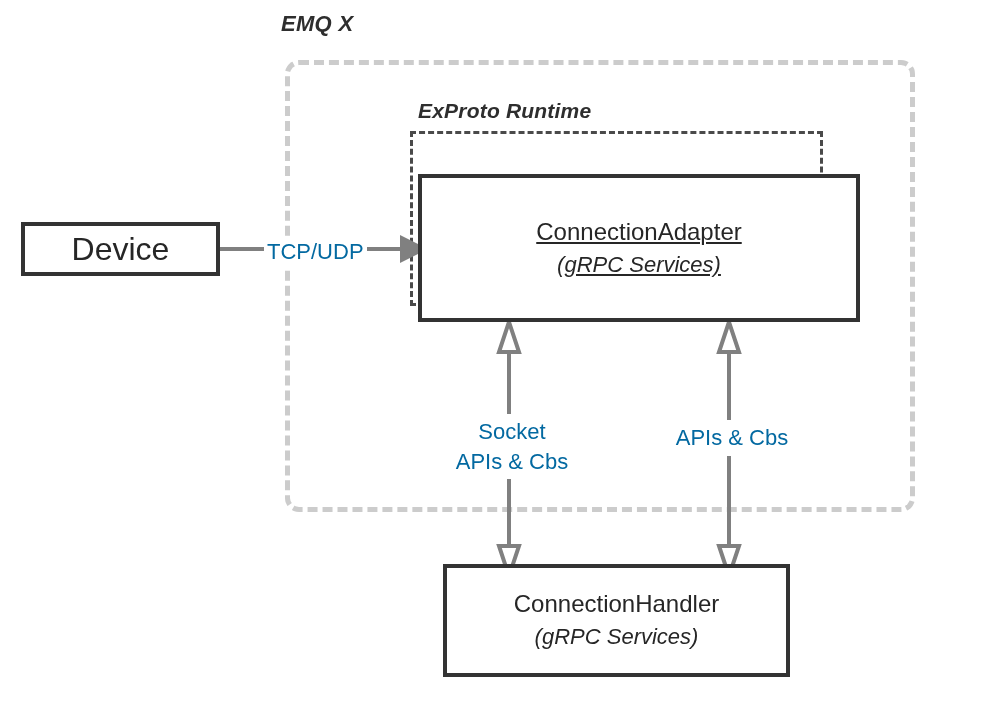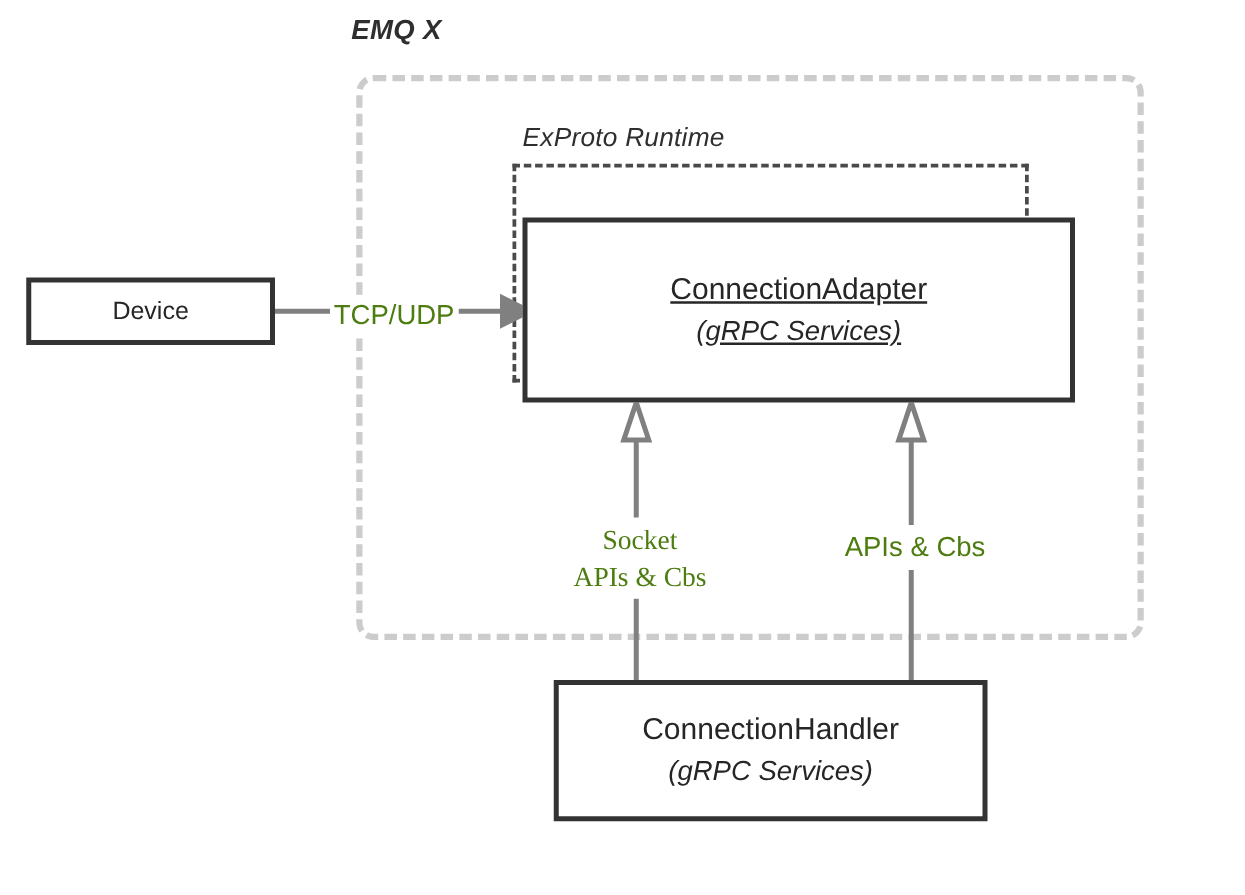--- a/index.html
+++ b/index.html
@@ -51,21 +51,21 @@
     height: 175px;
     border: 3px dashed #4a4a4a;
     box-sizing: border-box;
     background: transparent;
   }
   .exproto-label {
     position: absolute;
     left: 418px;
     top: 99px;
     font-size: 21px;
-    font-weight: normal;
+    font-weight: bold;
     font-style: italic;
     color: #2e2e2e;
     letter-spacing: 0.2px;
     white-space: nowrap;
   }
 
   
   .node-box {
     position: absolute;
     border: 4px solid #333333;
@@ -90,67 +90,66 @@
     margin-top: 4px;
   }
 
   #device-box {
     left: 21px;
     top: 222px;
     width: 199px;
     height: 54px;
     border-width: 4px;
   }
-  #device-box .node-title { font-size: 20px; }
+  #device-box .node-title { font-size: 32px; }
 
   #adapter-box {
     left: 418px;
     top: 174px;
     width: 442px;
     height: 148px;
     text-decoration: underline;
   }
   #handler-box {
     left: 443px;
-    top: 544px;
+    top: 564px;
     width: 347px;
     height: 113px;
   }
 
   
   #connectors {
     position: absolute;
     left: 0;
     top: 0;
     width: 996px;
     height: 716px;
     pointer-events: none;
   }
 
   
   .edge-label {
     position: absolute;
     font-size: 22px;
-    color: #4d7c0f;
+    color: #0369a1;
     text-align: center;
     background: #ffffff;
     white-space: nowrap;
     line-height: 1.35;
   }
   #label-tcpudp {
     left: 264px;
     top: 236px;
     padding: 1px 3px;
   }
   #label-socket {
     left: 440px;
     top: 414px;
     width: 140px;
     padding: 3px 2px;
-    font-family: Liberation Serif, serif;
   }
   #label-pubsub {
     left: 660px;
     top: 420px;
     width: 140px;
     padding: 3px 2px;
   }
 </style>
 </head>
 <body>

